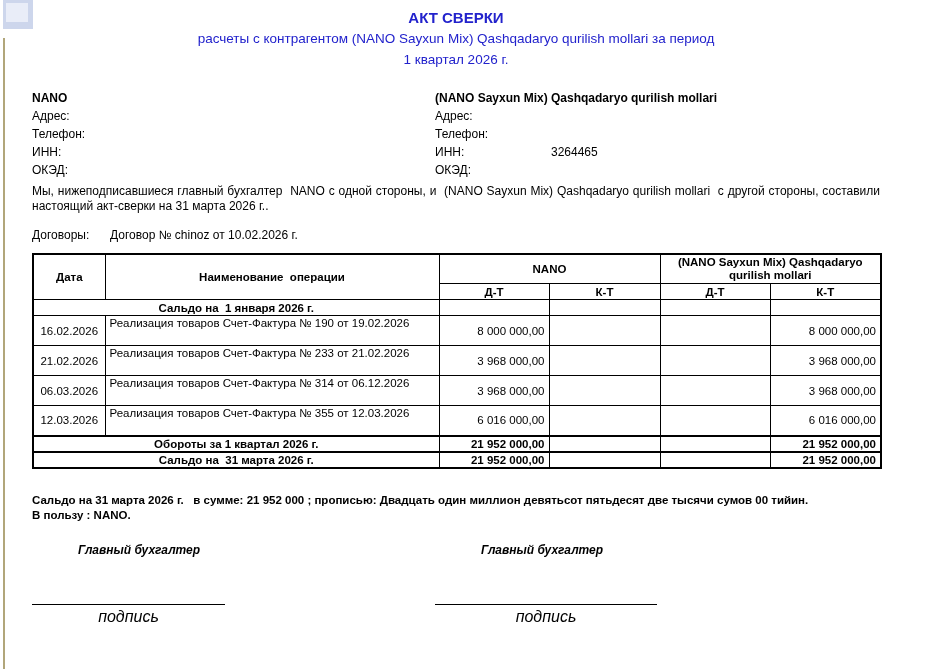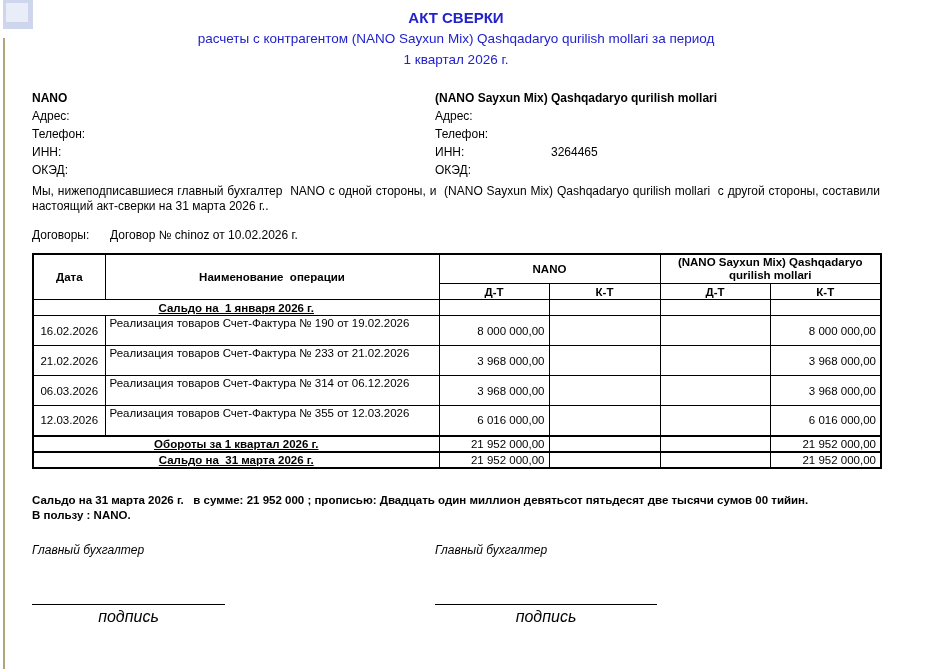--- a/index.html
+++ b/index.html
@@ -35,36 +35,36 @@
   .pre{white-space:pre-wrap;}
 
   .contracts{margin-top:14px;font-size:12px;display:flex;}
   .contracts-label{width:78px;flex:0 0 78px;}
 
   table.recon{border-collapse:collapse;table-layout:fixed;width:848px;margin-top:11px;font-size:11.5px;border:2px solid #000;}
   table.recon td,table.recon th{border:1px solid #000;padding:1px 4px;overflow:hidden;}
   th.company{font-weight:bold;text-align:center;vertical-align:middle;height:28px;line-height:13px;}
   th.rot{font-weight:bold;text-align:center;height:16px;}
   tr.opening td,tr.total td{height:16px;font-weight:bold;}
-  td.span-label{text-align:center;font-weight:bold;text-decoration:underline;}
+  td.span-label{text-align:center;font-weight:bold;}
   tr.data td{height:30px;}
   td.date{text-align:center;vertical-align:middle;}
   td.op{vertical-align:top;line-height:13px;}
   td.num{text-align:right;vertical-align:middle;}
   tr.total{border-top:2px solid #000;}
-  tr.total td.num{font-weight:normal;}
+  tr.total td.num{font-weight:bold;}
 
   .summary{margin-top:24px;font-size:11.5px;font-weight:bold;line-height:14px;}
   .summary-line2{margin-top:1px;}
 
   .signatures{position:relative;height:110px;margin-top:21px;font-size:12px;}
   .sig-block{position:absolute;top:0;width:230px;}
   .sig-left{left:0;}
   .sig-right{left:403px;}
-  .sig-label{font-weight:normal;font-style:italic;}
+  .sig-label{font-weight:bold;font-style:italic;margin-left:46px;}
   .sig-line{margin-top:40px;border-bottom:1px solid #000;height:8px;}
   .sig-left .sig-line{width:193px;}
   .sig-right .sig-line{width:222px;}
   .sig-caption{font-style:italic;font-size:16px;text-align:center;margin-top:3px;}
   .sig-left .sig-caption{width:193px;}
   .sig-right .sig-caption{width:222px;}
 </style>
 </head>
 <body>
 

